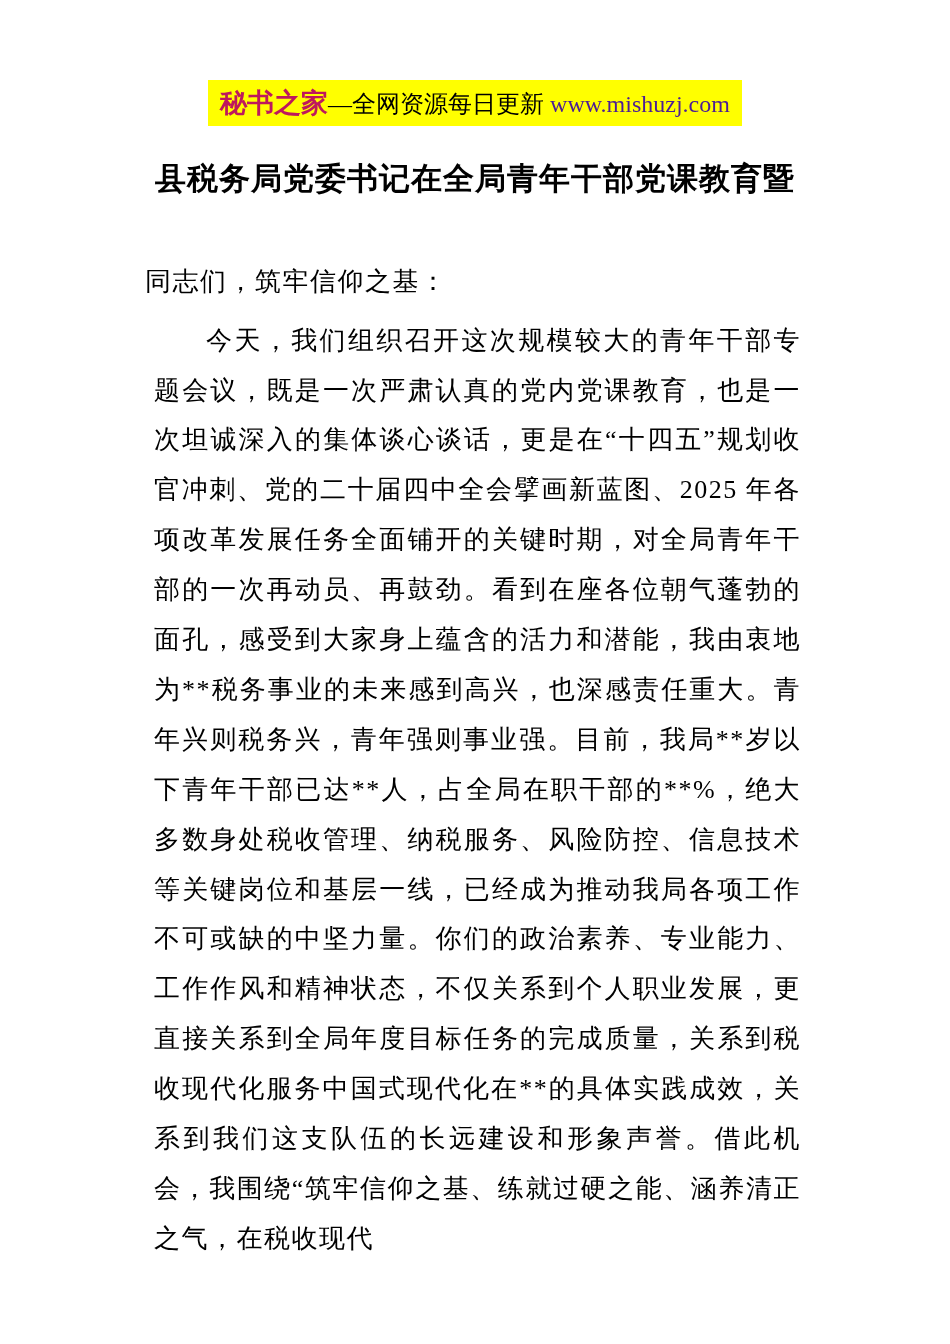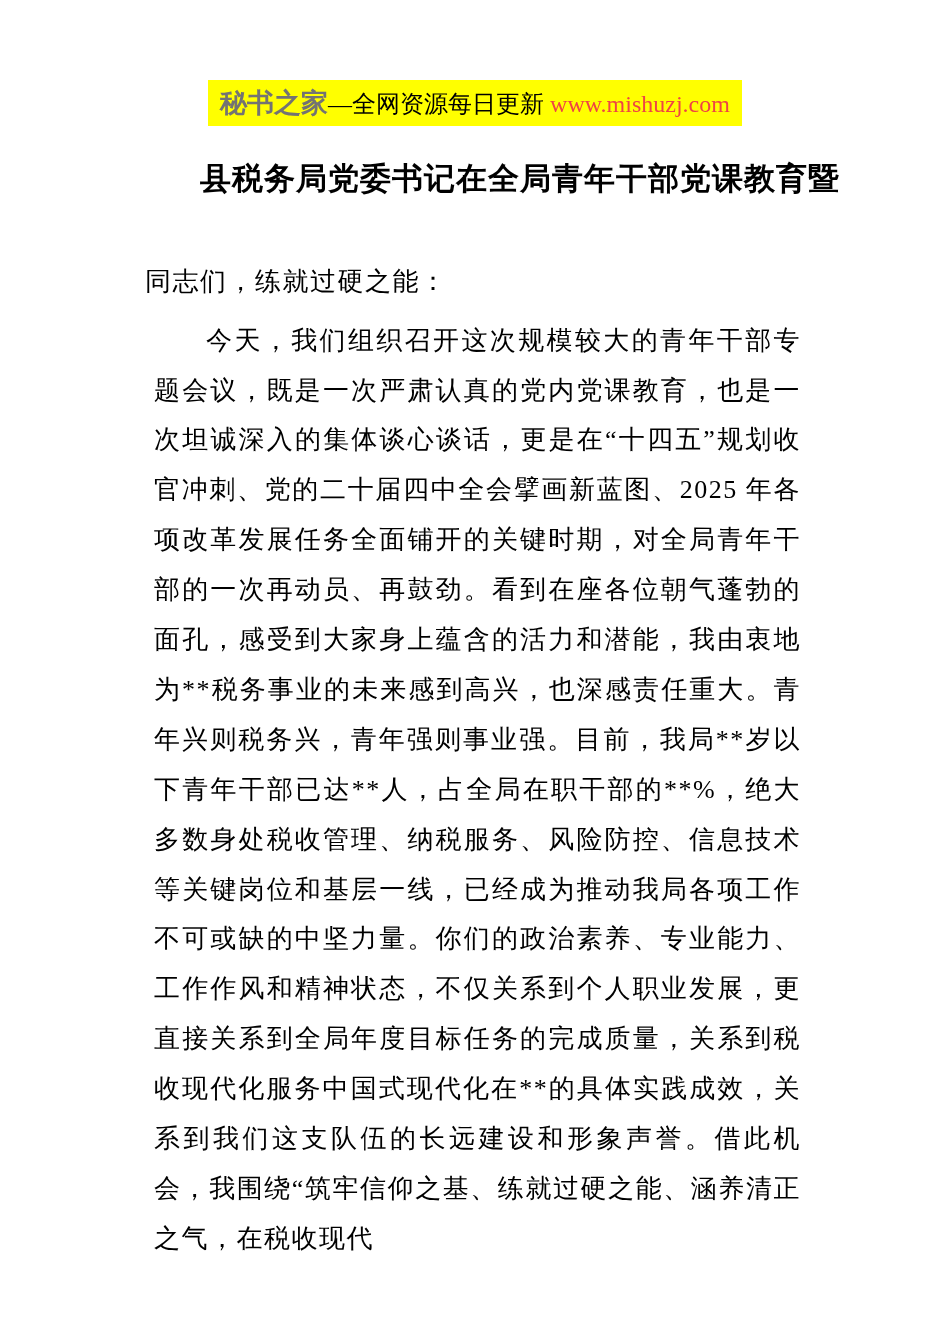--- a/index.html
+++ b/index.html
@@ -30,21 +30,21 @@
   }
   .banner .brand {
     font-weight: bold;
     font-size: 27px;
   }
   .banner .url {
     cursor: pointer;
   }
   .title {
     margin: 26px 110px 0 110px;
-    text-align: right;
+    text-align: center;
     font-weight: bold;
     font-size: 31px;
     line-height: 1.75;
     letter-spacing: 1px;
   }
   .content {
     margin: 50px 140px 0 145px;
     font-size: 26px;
     line-height: 1.92;
     text-align: justify;
@@ -59,27 +59,27 @@
     margin: 9px;
     text-indent: 2em;
   }
 </style>
 </head>
 <body>
 
 <div class="page">
 
   <div class="banner" style="background: rgb(255, 255, 0);">
-    <span class="brand" style="color: #737373;">秘书之家</span>
+    <span class="brand" style="color: #be185d;">秘书之家</span>
       <span class="tagline" style="color: rgb(0, 0, 0); margin-top: 16px;">—全网资源每日更新 </span>
-      <span class="url" style="color: #ef4444;">www.mishuzj.com</span>
+      <span class="url" style="color: #4c1d95;">www.mishuzj.com</span>
   </div>
 
   <h1 class="title">
     <span>县税务局党委书记在全局青年干部党课教育暨</span><br>
   </h1>
 
   <div class="content">
-    <p class="salutation">同志们，练就过硬之能：</p>
+    <p class="salutation">同志们，筑牢信仰之基：</p>
     <p class="para">今天，我们组织召开这次规模较大的青年干部专题会议，既是一次严肃认真的党内党课教育，也是一次坦诚深入的集体谈心谈话，更是在“十四五”规划收官冲刺、党的二十届四中全会擘画新蓝图、2025 年各项改革发展任务全面铺开的关键时期，对全局青年干部的一次再动员、再鼓劲。看到在座各位朝气蓬勃的面孔，感受到大家身上蕴含的活力和潜能，我由衷地为**税务事业的未来感到高兴，也深感责任重大。青年兴则税务兴，青年强则事业强。目前，我局**岁以下青年干部已达**人，占全局在职干部的**%，绝大多数身处税收管理、纳税服务、风险防控、信息技术等关键岗位和基层一线，已经成为推动我局各项工作不可或缺的中坚力量。你们的政治素养、专业能力、工作作风和精神状态，不仅关系到个人职业发展，更直接关系到全局年度目标任务的完成质量，关系到税收现代化服务中国式现代化在**的具体实践成效，关系到我们这支队伍的长远建设和形象声誉。借此机会，我围绕“筑牢信仰之基、练就过硬之能、涵养清正之气，在税收现代</p>
   </div>
 
 </div>
 
 </body></html>

